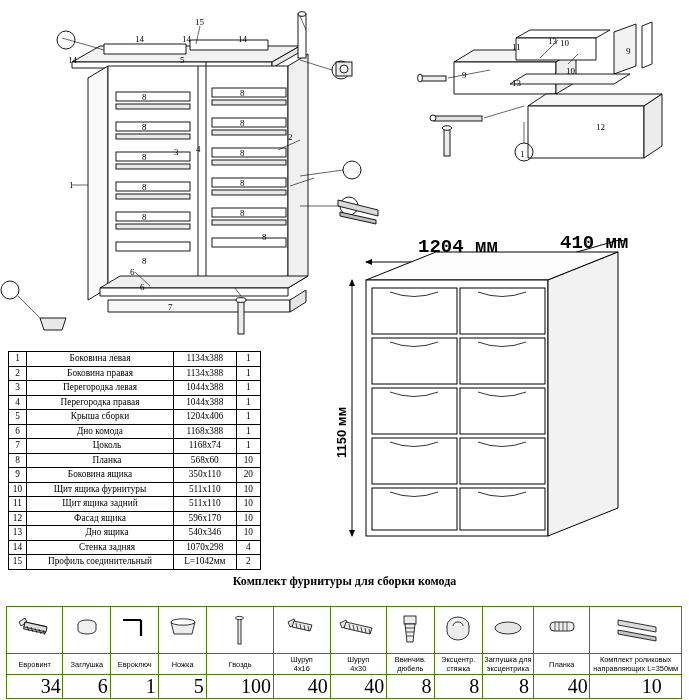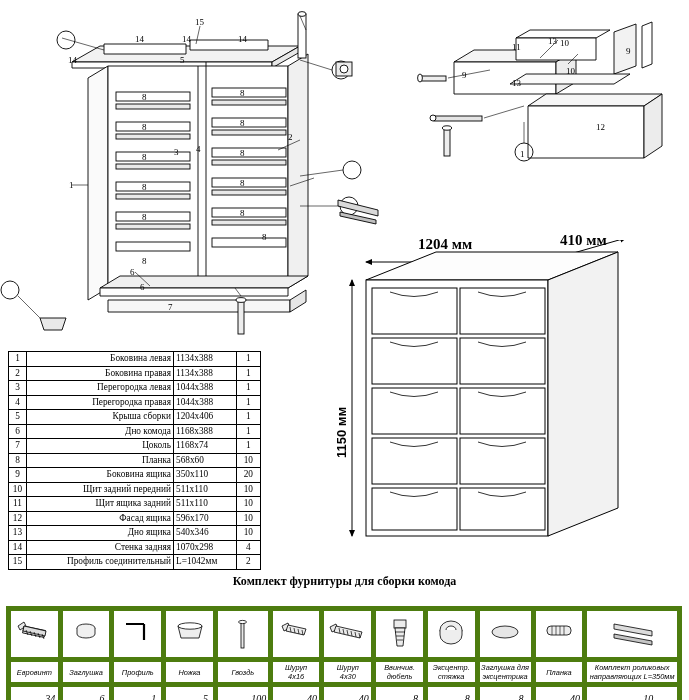--- a/index.html
+++ b/index.html
@@ -22,42 +22,42 @@
     font-size:9.3px;
   }
   #parts-table td{
     border:1px solid #000;
     padding:0 2px;
     height:13.5px;
     line-height:13.5px;
     white-space:nowrap;
   }
   #parts-table td.c-idx{width:14px;text-align:center;}
-  #parts-table td.c-name{width:138px;text-align:right;}
-  #parts-table td.c-dim{width:62px;}
+  #parts-table td.c-name{width:138px;text-align:center;}
+  #parts-table td.c-dim{width:62px;text-align:center;}
   #parts-table td.c-qty{width:22px;text-align:center;}
   .indent{padding-left:16px !important;}
   
   #hw-title{
     position:absolute;left:0;top:574px;width:689px;text-align:center;
     font-family:"Liberation Serif",serif;font-size:12px;font-weight:bold;
   }
   #hw-table{
     position:absolute;left:6px;top:606px;width:676px;
     border-collapse:collapse;
     font-family:"Liberation Sans",sans-serif;
     font-size:7.4px;
     text-align:center;
   }
-  #hw-table td{border:5px solid #4d7c0f;padding:0;font-style:italic;}
+  #hw-table td{border:1px solid #4d7c0f;padding:0;}
   #hw-table tr.icons td{height:46px;vertical-align:middle;}
   #hw-table tr.labels td{height:20px;vertical-align:middle;line-height:9px;}
-  #hw-table tr.counts td{height:22px;vertical-align:middle;font-size:10px;font-family:"Liberation Serif",serif;padding-left:32px;}
+  #hw-table tr.counts td{height:22px;vertical-align:middle;font-size:20px;font-family:"Liberation Serif",serif;padding-left:32px;}
   
-  .dimtxt{font-family:Liberation Serif, serif;font-size:15px;font-weight:bold;}
+  .dimtxt{font-family:Liberation Mono, monospace;font-size:19px;font-weight:bold;}
   .vtxt{
     position:absolute;
     font-family:"Liberation Sans",sans-serif;font-size:13px;font-weight:bold;
     transform:rotate(-90deg);transform-origin:left top;white-space:nowrap;
   }
 </style>
 </head>
 <body>
 
 <div class="abs" style="left:0;top:0;width:390px;height:348px;">
@@ -333,21 +333,21 @@
         <td class="c-qty">10</td>
       </tr>
       <tr>
         <td class="c-idx">9</td>
         <td class="c-name">Боковина ящика</td>
         <td class="c-dim">350x110</td>
         <td class="c-qty">20</td>
       </tr>
       <tr>
         <td class="c-idx">10</td>
-        <td class="c-name">Щит задний передний</td>
+        <td class="c-name">Щит ящика фурнитуры</td>
         <td class="c-dim">511x110</td>
         <td class="c-qty">10</td>
       </tr>
       <tr>
         <td class="c-idx">11</td>
         <td class="c-name">Щит ящика задний</td>
         <td class="c-dim">511x110</td>
         <td class="c-qty">10</td>
       </tr>
       <tr>
@@ -517,21 +517,21 @@
         </td>
       </tr>
   <tr class="labels">
         <td>
           <div>Евровинт</div>
         </td>
         <td>
           <div>Заглушка</div>
         </td>
         <td>
-          <div>Профиль</div>
+          <div>Евроключ</div>
         </td>
         <td>
           <div>Ножка</div>
         </td>
         <td>
           <div>Гвоздь</div>
         </td>
         <td>
           <div>Шуруп</div>
           <div>4х16</div>

